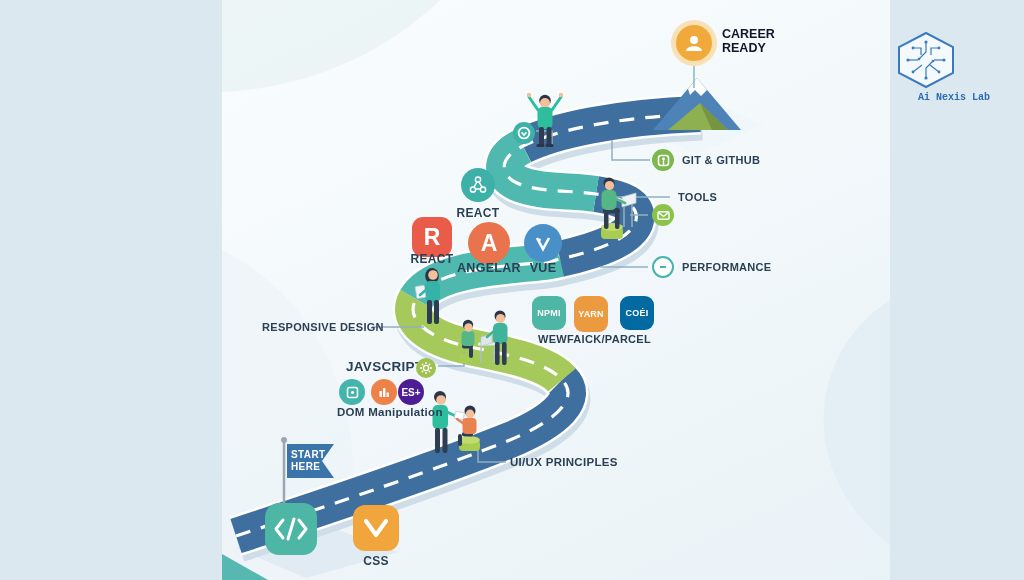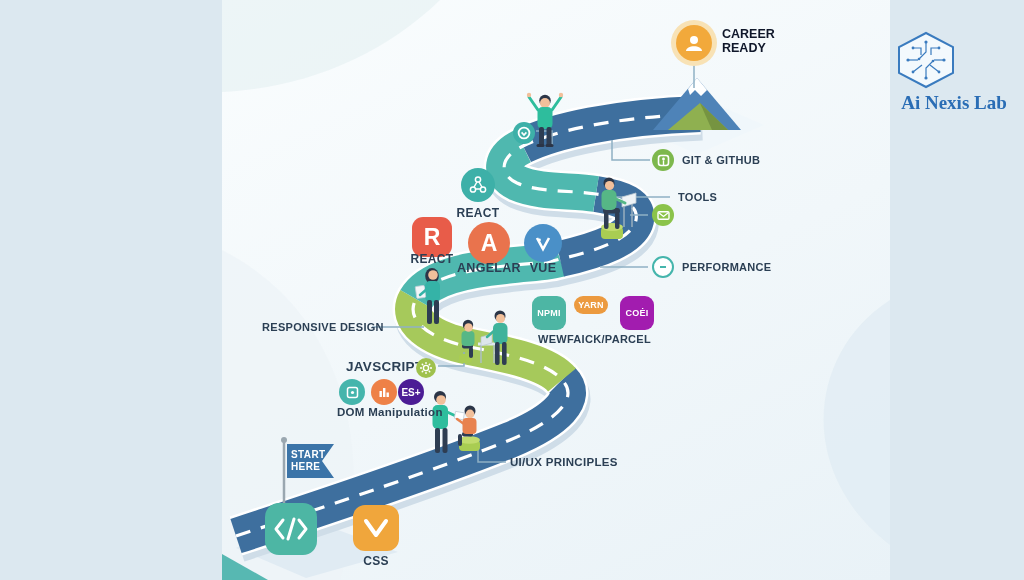--- a/index.html
+++ b/index.html
@@ -13,22 +13,22 @@
   .circ{position:absolute;border-radius:50%;display:flex;align-items:center;
         justify-content:center;z-index:5;}
   .sq{position:absolute;display:flex;align-items:center;justify-content:center;
       color:#fff;font-weight:700;z-index:5;}
   #title{position:absolute;left:240px;top:26px;width:345px;
          font-size:27px;line-height:1.16;font-weight:800;color:#22354a;
          letter-spacing:.2px;z-index:5;}
   #career-label{position:absolute;left:722px;top:27px;width:72px;font-size:12.5px;
          line-height:1.15;font-weight:800;color:#0f172a;z-index:5;}
   #logo{position:absolute;left:893px;top:30px;width:122px;text-align:center;z-index:5;}
-  #logo .name{font-family:Liberation Serif, serif;font-weight:700;
-         font-size:19px;color:#2a6db5;margin-top:2px;}
+  #logo .name{font-family:Liberation Mono, monospace;font-weight:700;
+         font-size:10px;color:#2a6db5;margin-top:2px;}
   #flag-text{position:absolute;left:291px;top:449px;width:42px;color:#fff;
          font-size:10px;font-weight:700;line-height:1.15;letter-spacing:.4px;z-index:6;}
   svg{display:block;}
   #scene{position:absolute;left:0;top:0;z-index:2;}
 </style>
 </head>
 <body>
 
 <div id="stage">
   <div id="panel"></div>
@@ -253,22 +253,22 @@
 
   <div class="circ" style="left:524px;top:224px;width:38px;height:38px;background:#4a90c8;">
     <svg width="24" height="24" viewBox="0 0 24 24">
       <path d="M6 7 L12 18 L18 7" fill="none" stroke="#ffffff" stroke-width="2.6"></path>
       <circle cx="8.5" cy="9" r="1.4" fill="#ffffff"></circle>
     </svg>
   </div>
   <div class="lbl" style="left:523px;top:261px;width:40px;text-align:center;font-size:12.5px;">VUE</div>
 
   <div class="sq" style="left:532px;top:296px;width:34px;height:34px;background:#4db6a4;border-radius:9px;font-size:9px;letter-spacing:.2px;">NPMI</div>
-  <div class="sq" style="left:574px;top:296px;width:34px;height:18px;background:#ec9a3f;border-radius:9px;font-size:9px;letter-spacing:.2px;">YARN</div>
-  <div class="sq" style="left:620px;top:296px;width:34px;height:34px;background:#a21caf;border-radius:9px;font-size:9px;letter-spacing:.2px;">COĖI</div>
+  <div class="sq" style="left:574px;top:296px;width:34px;height:36px;background:#ec9a3f;border-radius:9px;font-size:9px;letter-spacing:.2px;">YARN</div>
+  <div class="sq" style="left:620px;top:296px;width:34px;height:34px;background:#0369a1;border-radius:9px;font-size:9px;letter-spacing:.2px;">COĖI</div>
   <div class="lbl" style="left:527px;top:333px;width:135px;text-align:center;">WEWFAICK/PARCEL</div>
 
   <div class="lbl" style="left:262px;top:321px;">RESPONSIVE DESIGN</div>
 
   <div class="lbl" style="left:346px;top:359px;font-size:13.5px;">JAVSCRIPT</div>
   <div class="circ" style="left:416px;top:358px;width:20px;height:20px;background:#9fc14d;">
     <svg width="14" height="14" viewBox="0 0 14 14">
       <circle cx="7" cy="7" r="2.6" fill="none" stroke="#ffffff" stroke-width="1.4"></circle>
       <g stroke="#ffffff" stroke-width="1.3">
         <line x1="7" y1="1" x2="7" y2="3"></line>

